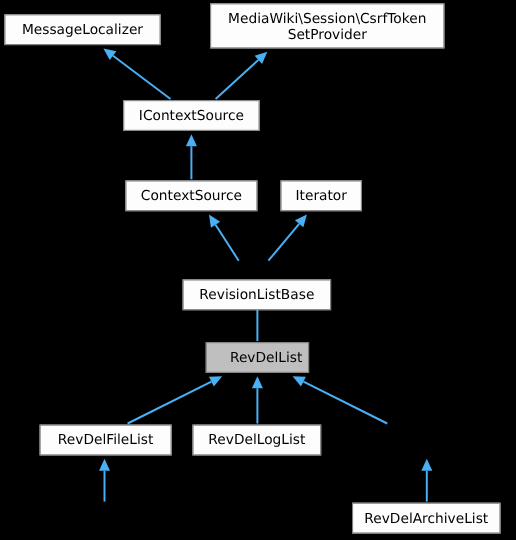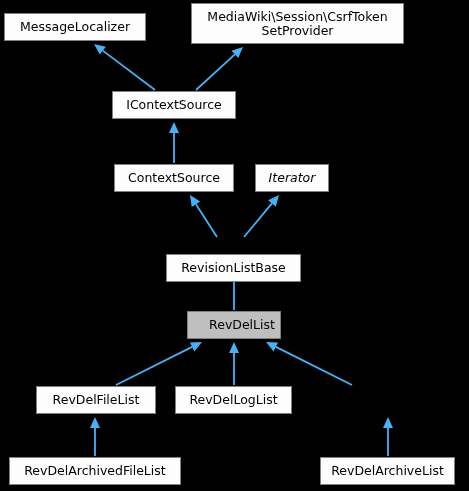--- a/index.html
+++ b/index.html
@@ -96,20 +96,19 @@
       <g>
         <line x1="388" y1="456" x2="388" y2="428" stroke="#4ab0f5" stroke-width="1.8"></line>
         <polygon points="388,417 393,428 383,428" fill="#4ab0f5"></polygon>
       </g>
     </svg>
 <div class="node" style="left: 4px; top: 13px; width: 142px; height: 28px; border-color: rgb(128, 128, 128); background: rgb(253, 253, 253); color: rgb(0, 0, 0);"><span class="node-label">MessageLocalizer</span></div>
     <div class="node" style="left: 168px; top: 3px; width: 213px; height: 41px; border-color: rgb(128, 128, 128); background: rgb(253, 253, 253); color: rgb(0, 0, 0); margin-left: 23px;"><span class="node-label">MediaWiki\Session\CsrfToken
 SetProvider</span></div>
     <div class="node" style="left: 112px; top: 91px; width: 124px; height: 28px; border-color: rgb(128, 128, 128); background: rgb(253, 253, 253); color: rgb(0, 0, 0);"><span class="node-label">IContextSource</span></div>
     <div class="node" style="left: 114px; top: 164px; width: 120px; height: 28px; border-color: rgb(128, 128, 128); background: rgb(253, 253, 253); color: rgb(0, 0, 0);"><span class="node-label">ContextSource</span></div>
-    <div class="node" style="left: 255px; top: 164px; width: 74px; height: 28px; border-color: rgb(128, 128, 128); background: rgb(253, 253, 253); color: rgb(0, 0, 0); font-style: italic;"><span class="node-label">Iterator</span></div>
+    <div class="node" style="left: 255px; top: 164px; width: 74px; height: 28px; border-color: rgb(128, 128, 128); background: rgb(253, 253, 253); color: rgb(0, 0, 0);"><span class="node-label">Iterator</span></div>
     <div class="node" style="left: 166px; top: 238px; width: 135px; height: 28px; border-color: rgb(128, 128, 128); background: rgb(253, 253, 253); color: rgb(0, 0, 0); margin-top: 16px;"><span class="node-label">RevisionListBase</span></div>
     <div class="node highlight" style="left: 187px; top: 311px; width: 94px; height: 28px; border-color: rgb(128, 128, 128); background: rgb(191, 191, 191); color: rgb(0, 0, 0);"><span class="node-label">RevDelList</span></div>
     <div class="node" style="left: 36px; top: 386px; width: 120px; height: 28px; border-color: rgb(128, 128, 128); background: rgb(253, 253, 253); color: rgb(0, 0, 0);"><span class="node-label">RevDelFileList</span></div>
     <div class="node" style="left: 175px; top: 386px; width: 117px; height: 28px; border-color: rgb(128, 128, 128); background: rgb(253, 253, 253); color: rgb(0, 0, 0);"><span class="node-label">RevDelLogList</span></div>
-    <div class="node" style="left: 9px; top: 457px; width: 172px; height: 28px; border-color: rgb(128, 128, 128); background: rgb(253, 253, 253); color: rgb(0, 0, 0);"><span class="node-label">RevDelArchivedFileList</span></div>
     <div class="node" style="left: 320px; top: 457px; width: 135px; height: 28px; border-color: rgb(128, 128, 128); background: rgb(253, 253, 253); color: rgb(0, 0, 0);"><span class="node-label">RevDelArchiveList</span></div>
   </div>
 
 </body></html>

